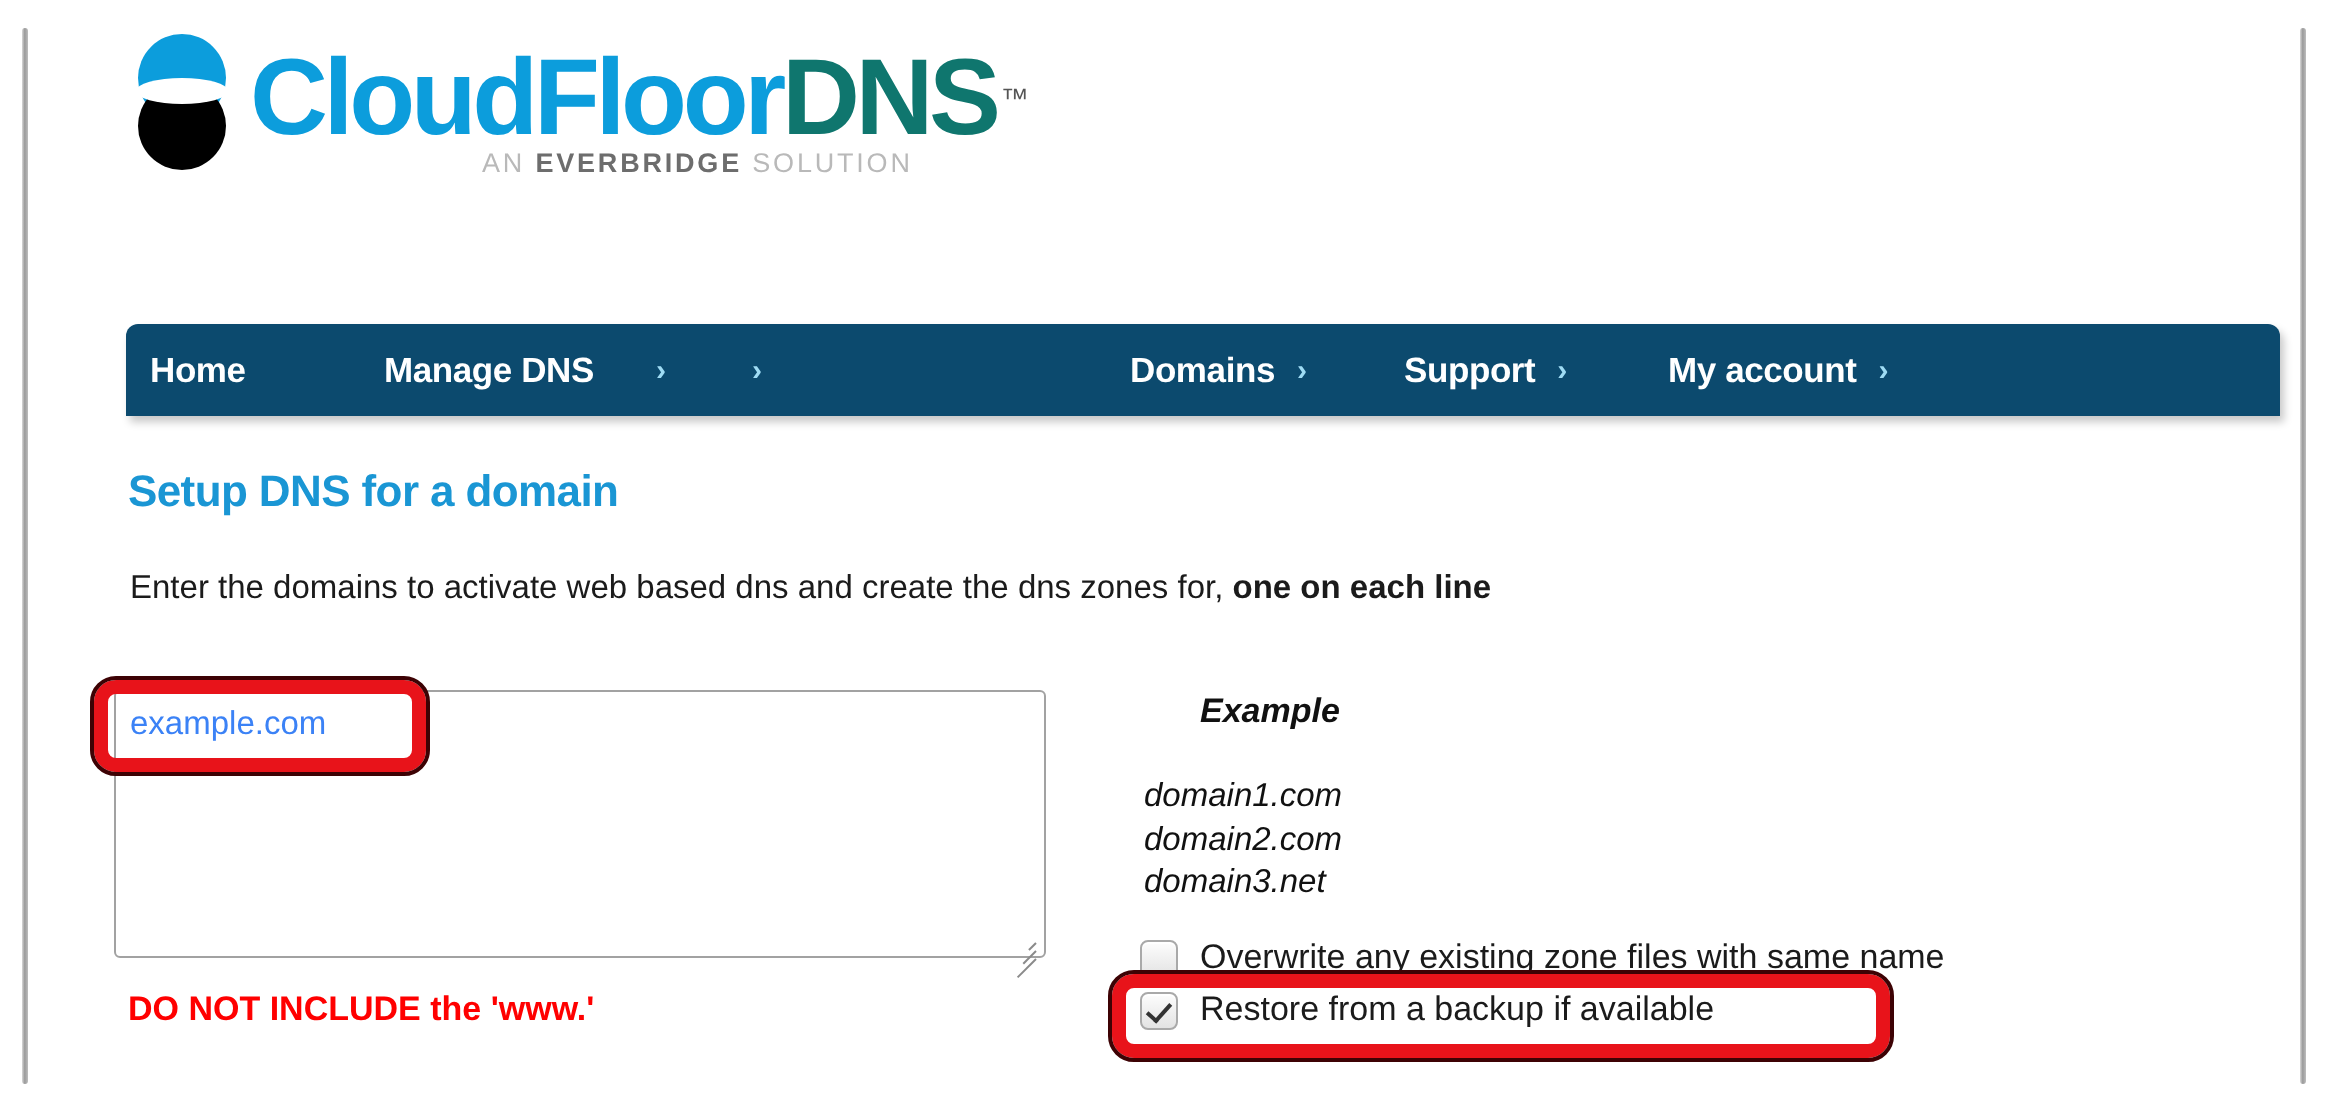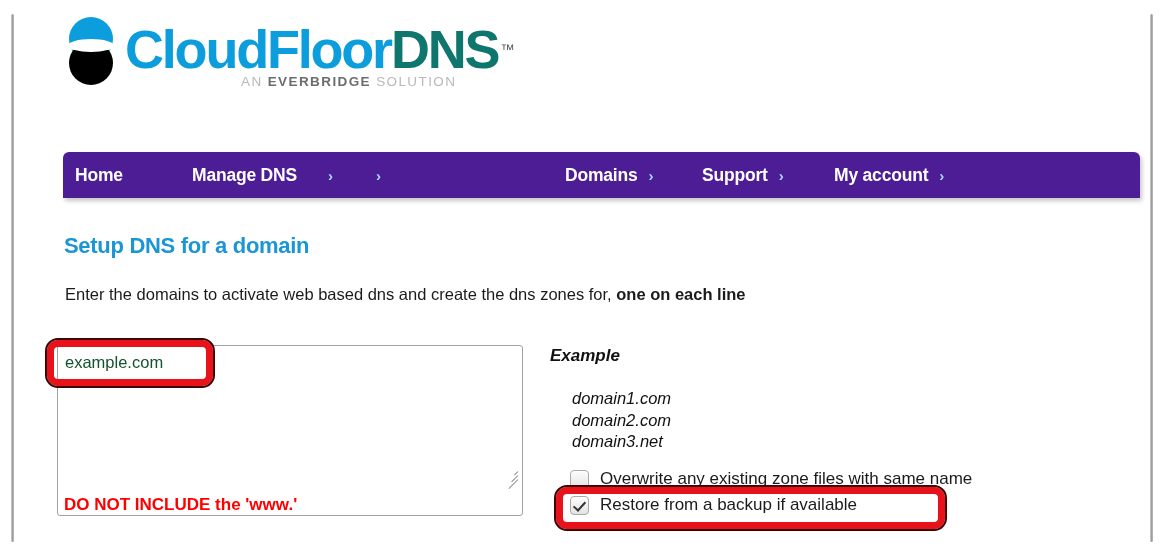--- a/index.html
+++ b/index.html
@@ -98,24 +98,24 @@
     letter-spacing: 1.4px;
     color: #b9b9b9;
     white-space: nowrap;
   }
   .tagline b { color: #6d6d6d; font-weight: bold; }
 
   
   .navbar {
     position: absolute;
     left: 63px;
-    top: 152px;
+    top: 162px;
     width: 1077px;
     height: 46px;
-    background: #4c1d95;
+    background: #0c4a6e;
     border-radius: 6px 6px 0 0;
     box-shadow: 2px 3px 4px rgba(0,0,0,0.22);
     display: flex;
     align-items: center;
   }
   .nav-item {
     display: flex;
     align-items: center;
     color: #ffffff;
     font-size: 17.5px;
@@ -150,29 +150,29 @@
     white-space: nowrap;
   }
   .intro b { font-weight: bold; }
 
   
   .domains-textarea {
     position: absolute;
     left: 57px;
     top: 345px;
     width: 466px;
-    height: 171px;
+    height: 134px;
     box-sizing: border-box;
     border: 1px solid #a2a2a2;
     border-radius: 3px;
     background: #ffffff;
     padding: 6px 7px;
     font-family: "Liberation Sans", sans-serif;
     font-size: 16.5px;
-    color: #14532d;
+    color: #3b82f6;
     resize: none;
     outline: none;
     line-height: 20px;
     overflow: hidden;
   }
   .resize-grip {
     position: absolute;
     left: 503px;
     top: 466px;
     width: 16px;
@@ -194,21 +194,21 @@
     top: 495px;
     font-size: 17px;
     font-weight: bold;
     color: #ff0000;
     white-space: nowrap;
   }
 
   
   .example-title {
     position: absolute;
-    left: 550px;
+    left: 600px;
     top: 346px;
     font-size: 17px;
     font-weight: bold;
     font-style: italic;
     color: #111111;
   }
   .example-list {
     position: absolute;
     left: 572px;
     top: 388px;

